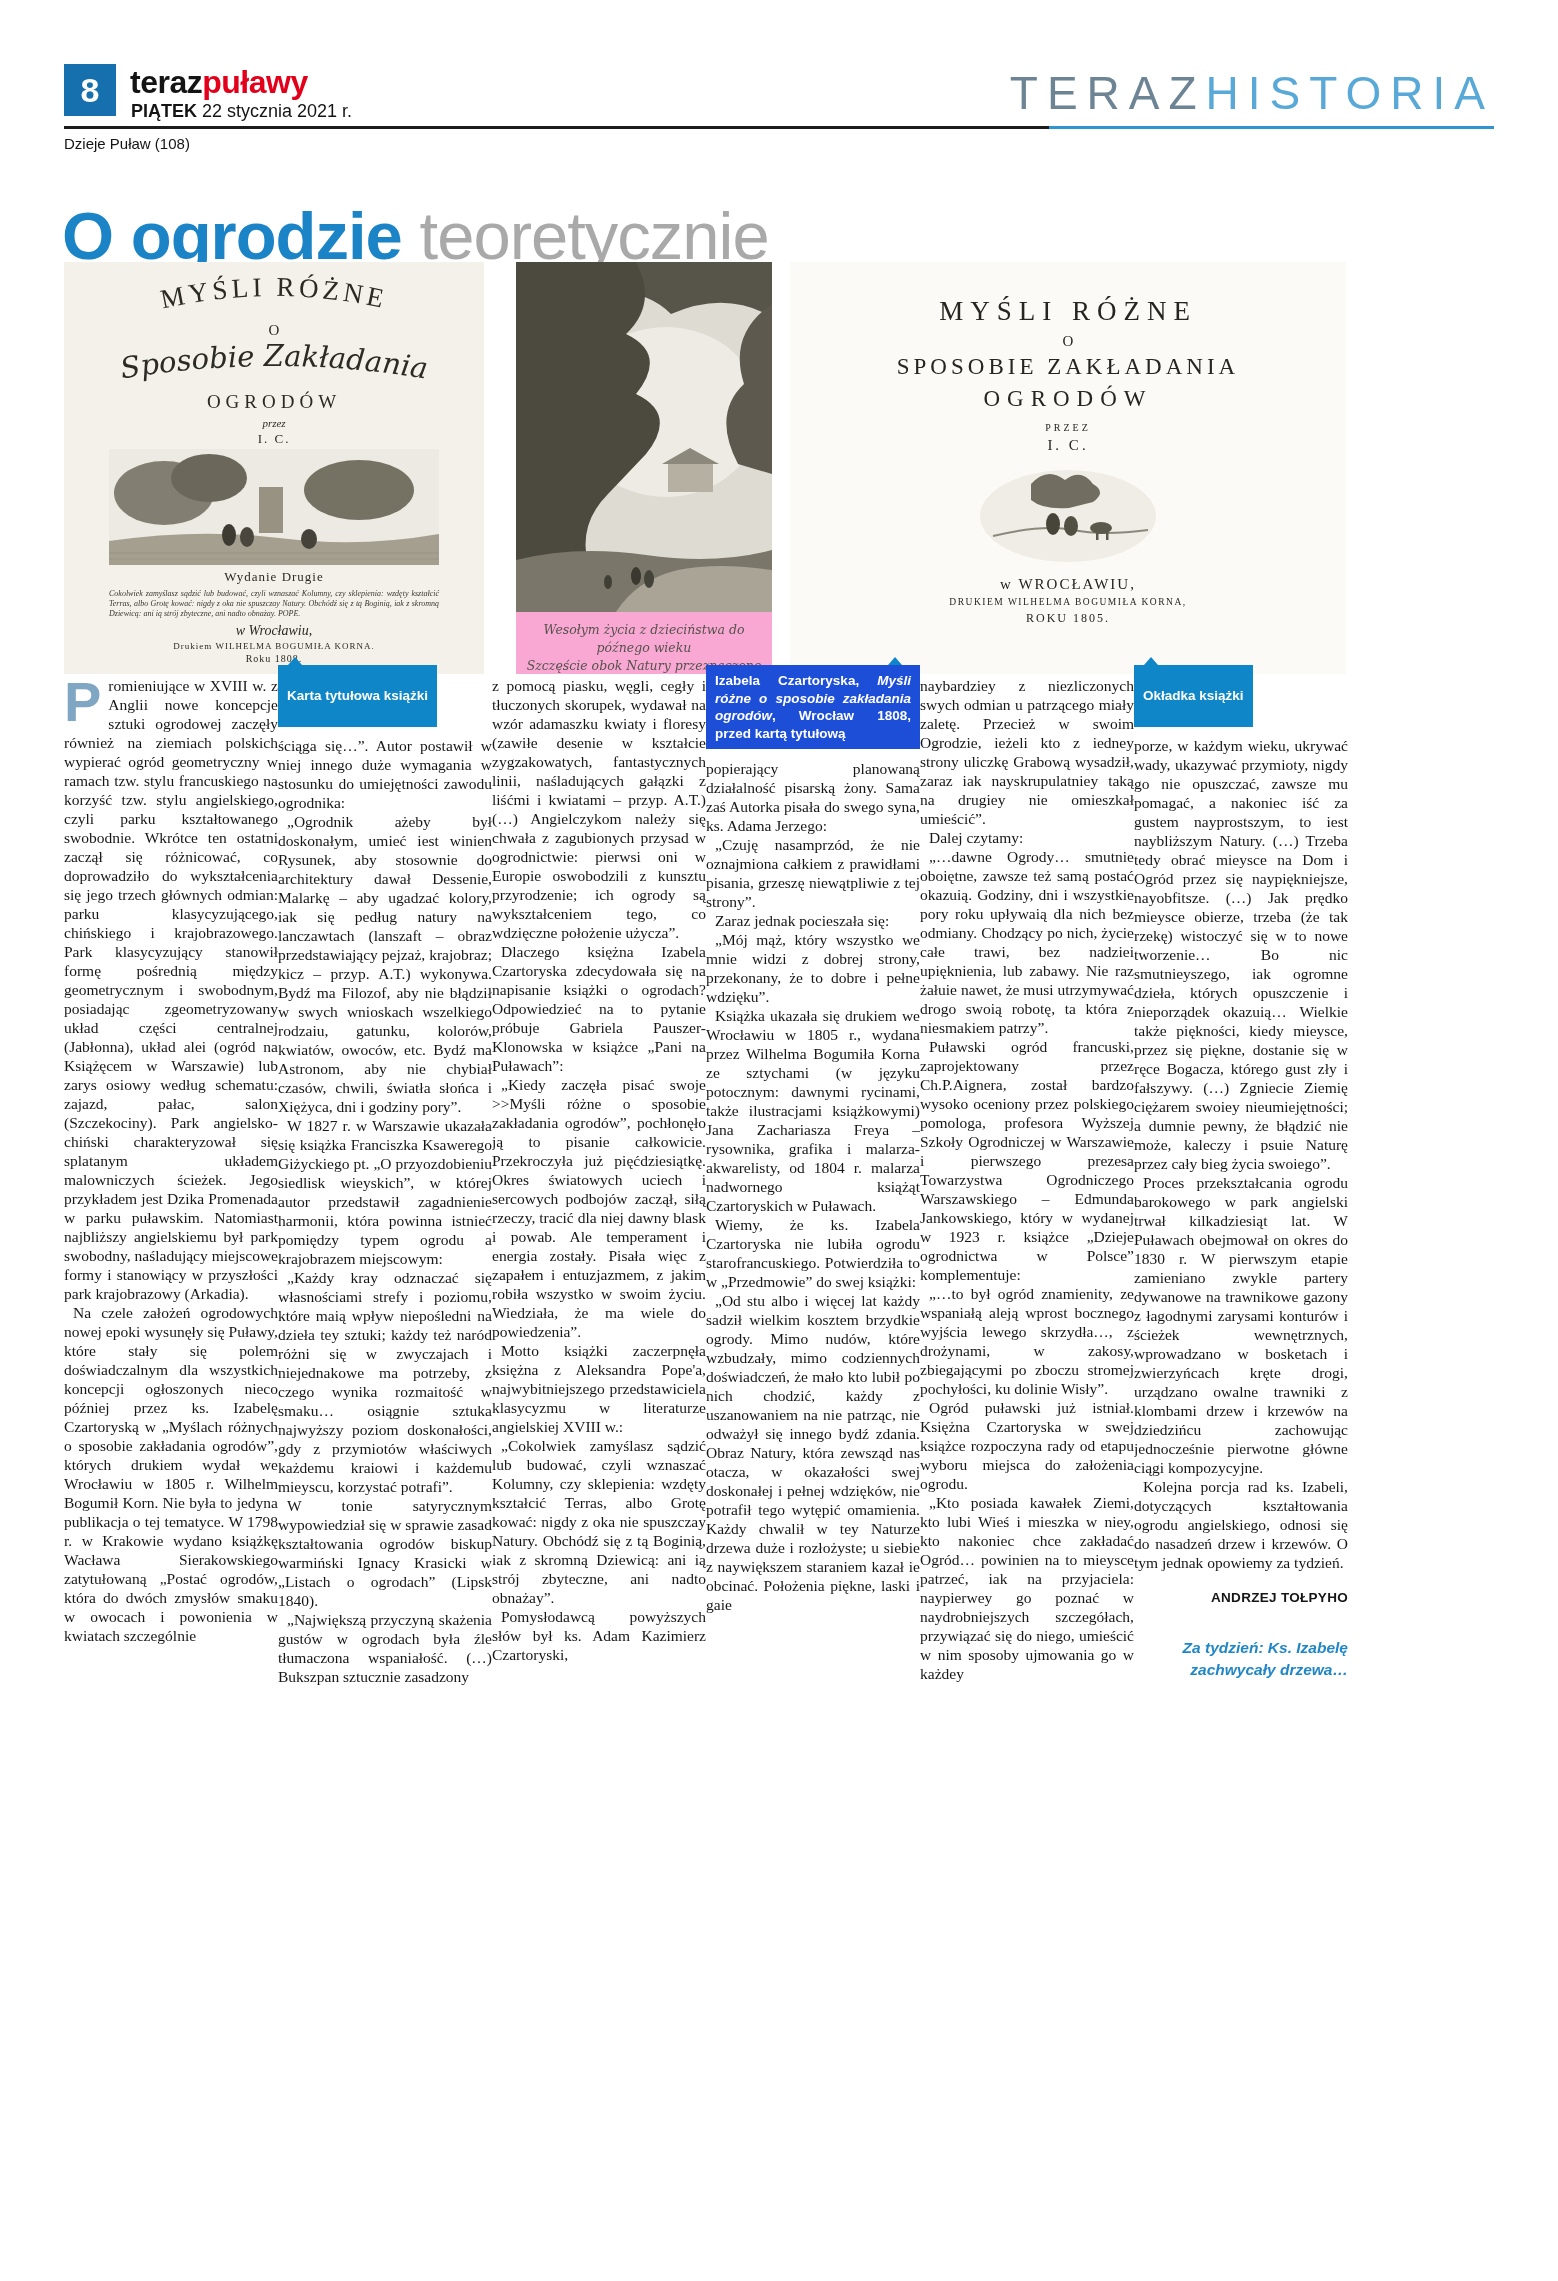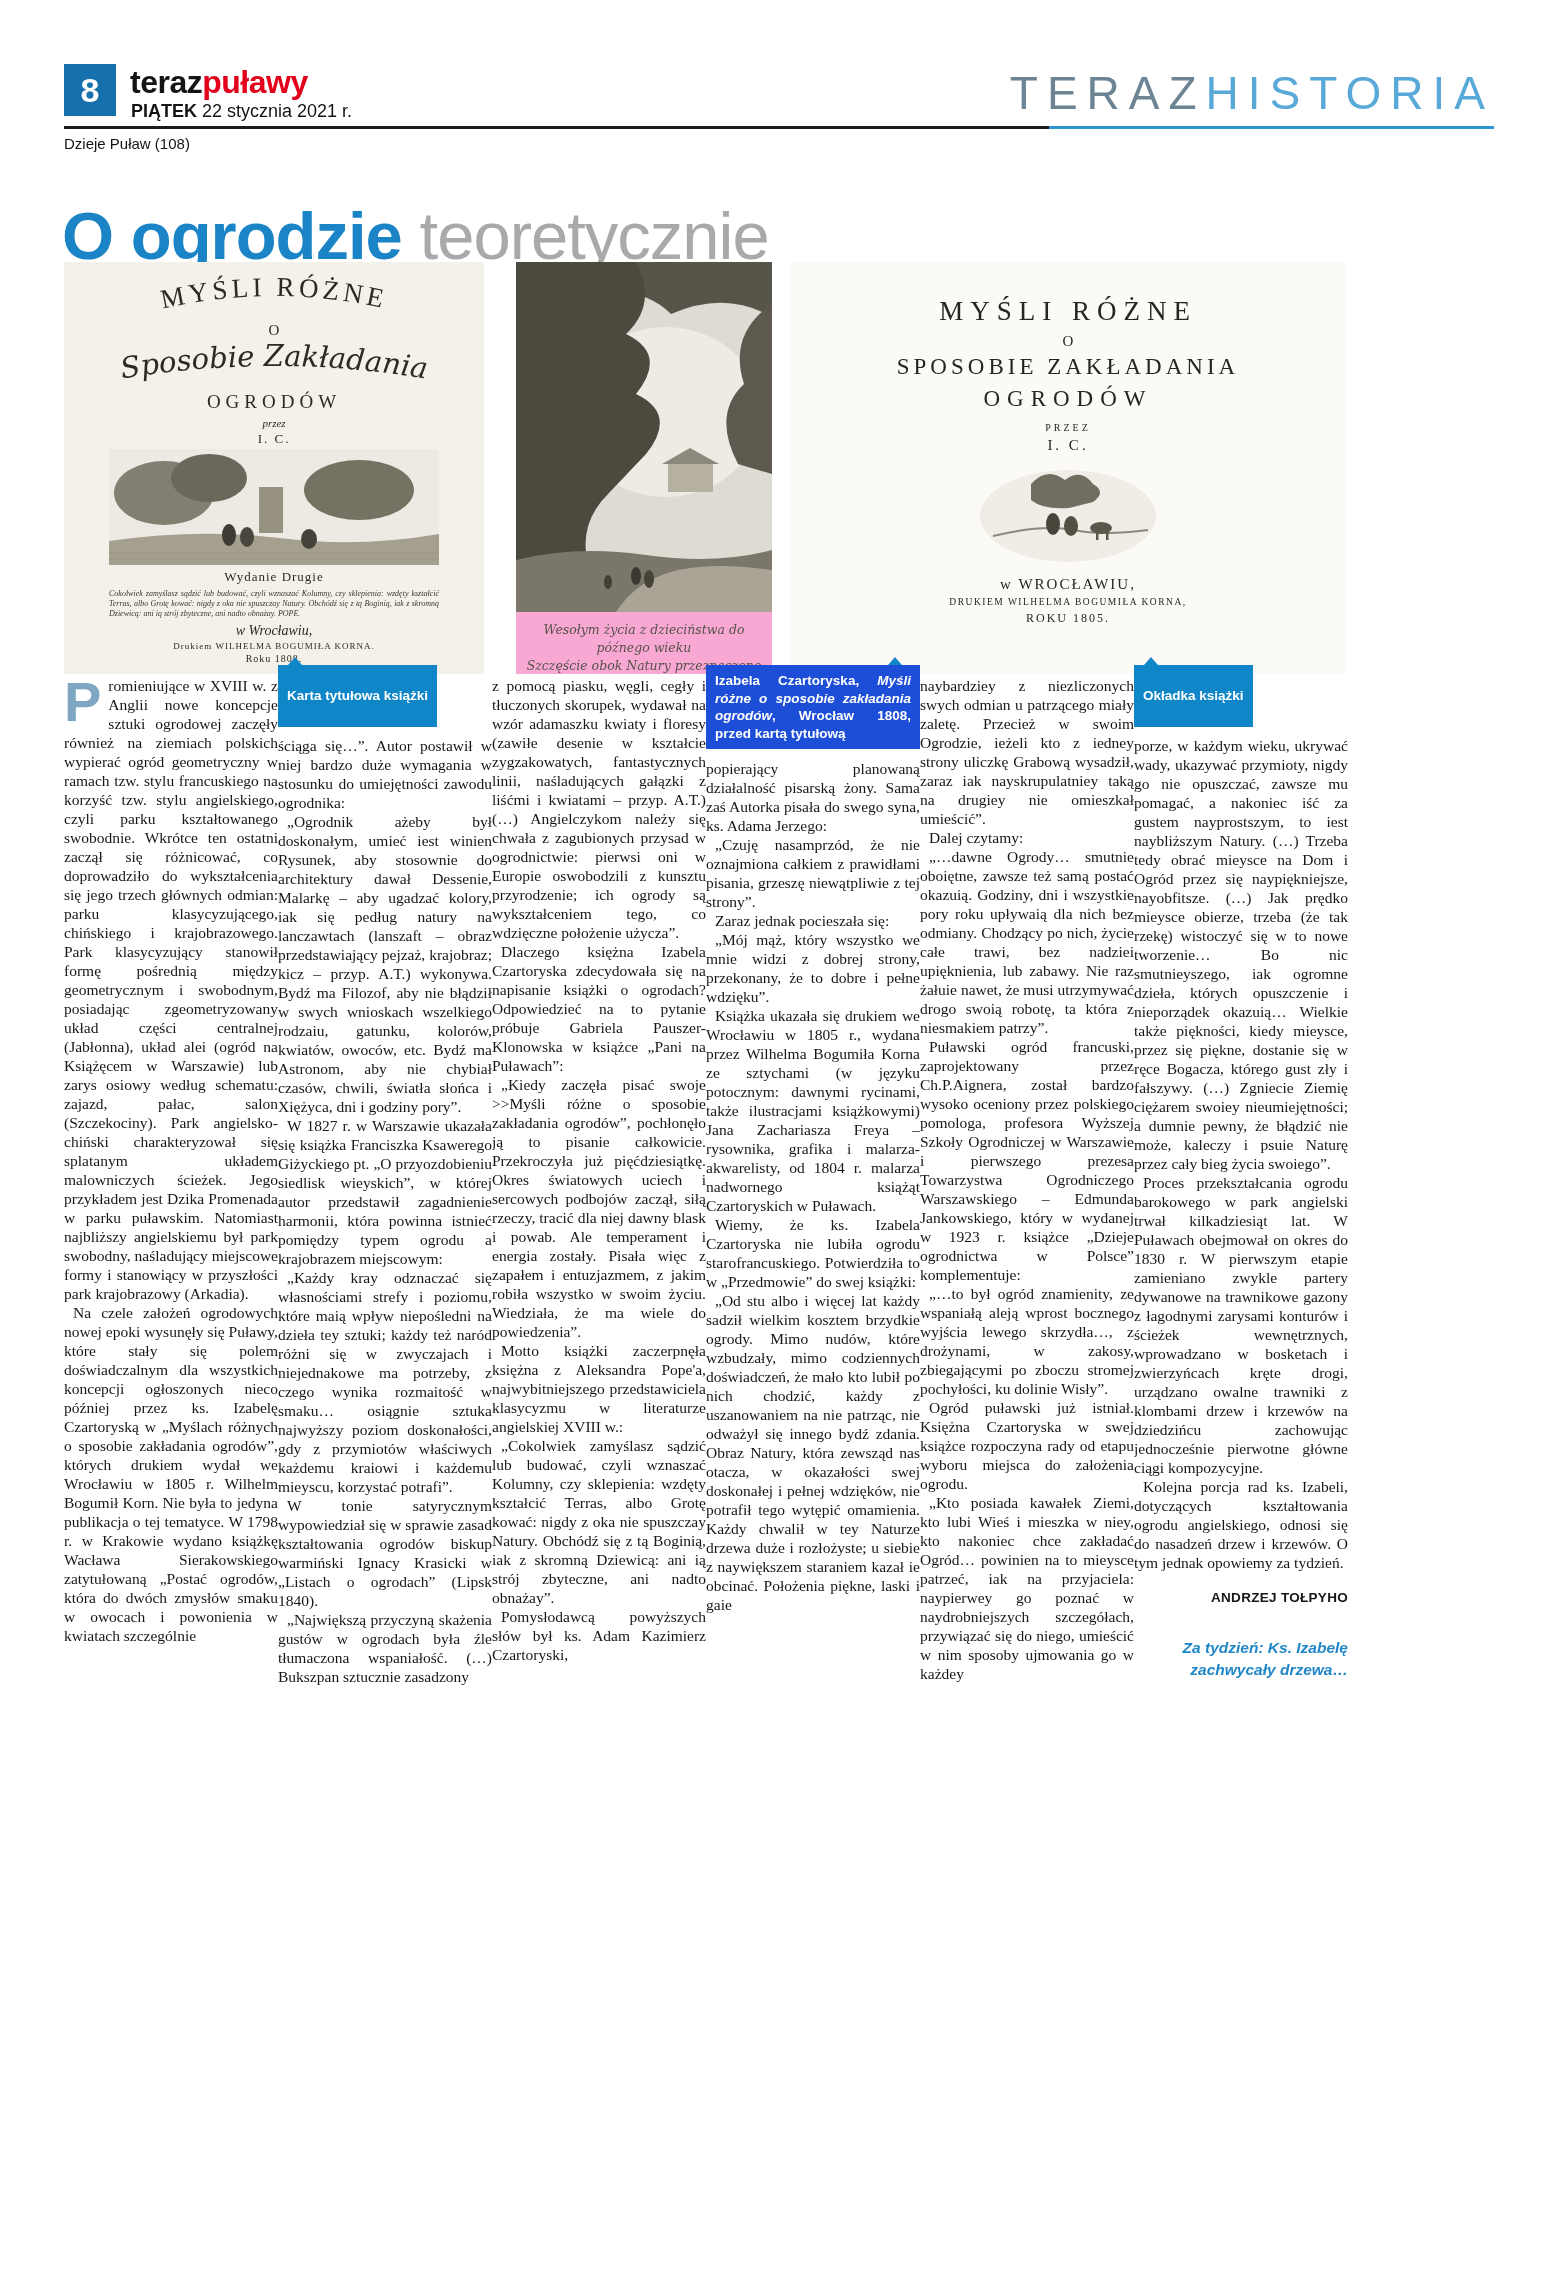--- a/index.html
+++ b/index.html
@@ -239,21 +239,21 @@
     <div class="col">
       <div class="col-text pad-top">
           <p class="first drop">Promieniujące w XVIII w. z Anglii nowe koncepcje sztuki ogrodowej zaczęły również na ziemiach polskich wypierać ogród geometryczny w ramach tzw. stylu francuskiego na korzyść tzw. stylu angielskiego, czyli parku kształtowanego swobodnie. Wkrótce ten ostatni zaczął się różnicować, co doprowadziło do wykształcenia się jego trzech głównych odmian: parku klasycyzującego, chińskiego i krajobrazowego. Park klasycyzujący stanowił formę pośrednią między geometrycznym i swobodnym, posiadając zgeometryzowany układ części centralnej (Jabłonna), układ alei (ogród na Książęcem w Warszawie) lub zarys osiowy według schematu: zajazd, pałac, salon (Szczekociny). Park angielsko-chiński charakteryzował się splatanym układem malowniczych ścieżek. Jego przykładem jest Dzika Promenada w parku puławskim. Natomiast najbliższy angielskiemu był park swobodny, naśladujący miejscowe formy i stanowiący w przyszłości park krajobrazowy (Arkadia).</p>
           <p>Na czele założeń ogrodowych nowej epoki wysunęły się Puławy, które stały się polem doświadczalnym dla wszystkich koncepcji ogłoszonych nieco później przez ks. Izabelę Czartoryską w „Myślach różnych o sposobie zakładania ogrodów”, których drukiem wydał we Wrocławiu w 1805 r. Wilhelm Bogumił Korn. Nie była to jedyna publikacja o tej tematyce. W 1798 r. w Krakowie wydano książkę Wacława Sierakowskiego zatytułowaną „Postać ogrodów, która do dwóch zmysłów smaku w owocach i powonienia w kwiatach szczególnie</p>
         </div>
     </div>
 
     <div class="col">
       <div class="flag">Karta tytułowa książki</div>
       <div class="col-text">
-          <p class="first">ściąga się…”. Autor postawił w niej bardzo duże wymagania w stosunku do umiejętności zawodu ogrodnika:</p>
+          <p class="first">ściąga się…”. Autor postawił w niej innego duże wymagania w stosunku do umiejętności zawodu ogrodnika:</p>
           <p>„Ogrodnik ażeby był doskonałym, umieć iest winien Rysunek, aby stosownie do architektury dawał Dessenie, Malarkę – aby ugadzać kolory, iak się pedług natury na lanczawtach (lanszaft – obraz przedstawiający pejzaż, krajobraz; kicz – przyp. A.T.) wykonywa. Bydź ma Filozof, aby nie błądził w swych wnioskach wszelkiego rodzaiu, gatunku, kolorów, kwiatów, owoców, etc. Bydź ma Astronom, aby nie chybiał czasów, chwili, światła słońca i Xiężyca, dni i godziny pory”.</p>
           <p>W 1827 r. w Warszawie ukazała się książka Franciszka Ksawerego Giżyckiego pt. „O przyozdobieniu siedlisk wieyskich”, w której autor przedstawił zagadnienie harmonii, która powinna istnieć pomiędzy typem ogrodu a krajobrazem miejscowym:</p>
           <p>„Każdy kray odznaczać się własnościami strefy i poziomu, które maią wpływ niepośledni na dzieła tey sztuki; każdy też naród różni się w zwyczajach i niejednakowe ma potrzeby, z czego wynika rozmaitość w smaku… osiągnie sztuka najwyższy poziom doskonałości, gdy z przymiotów właściwych każdemu kraiowi i każdemu mieyscu, korzystać potrafi”.</p>
           <p>W tonie satyrycznym wypowiedział się w sprawie zasad kształtowania ogrodów biskup warmiński Ignacy Krasicki w „Listach o ogrodach” (Lipsk 1840).</p>
           <p>„Największą przyczyną skażenia gustów w ogrodach była źle tłumaczona wspaniałość. (…) Bukszpan sztucznie zasadzony</p>
         </div>
     </div>
 
     <div class="col">
       <div class="col-text pad-top">

